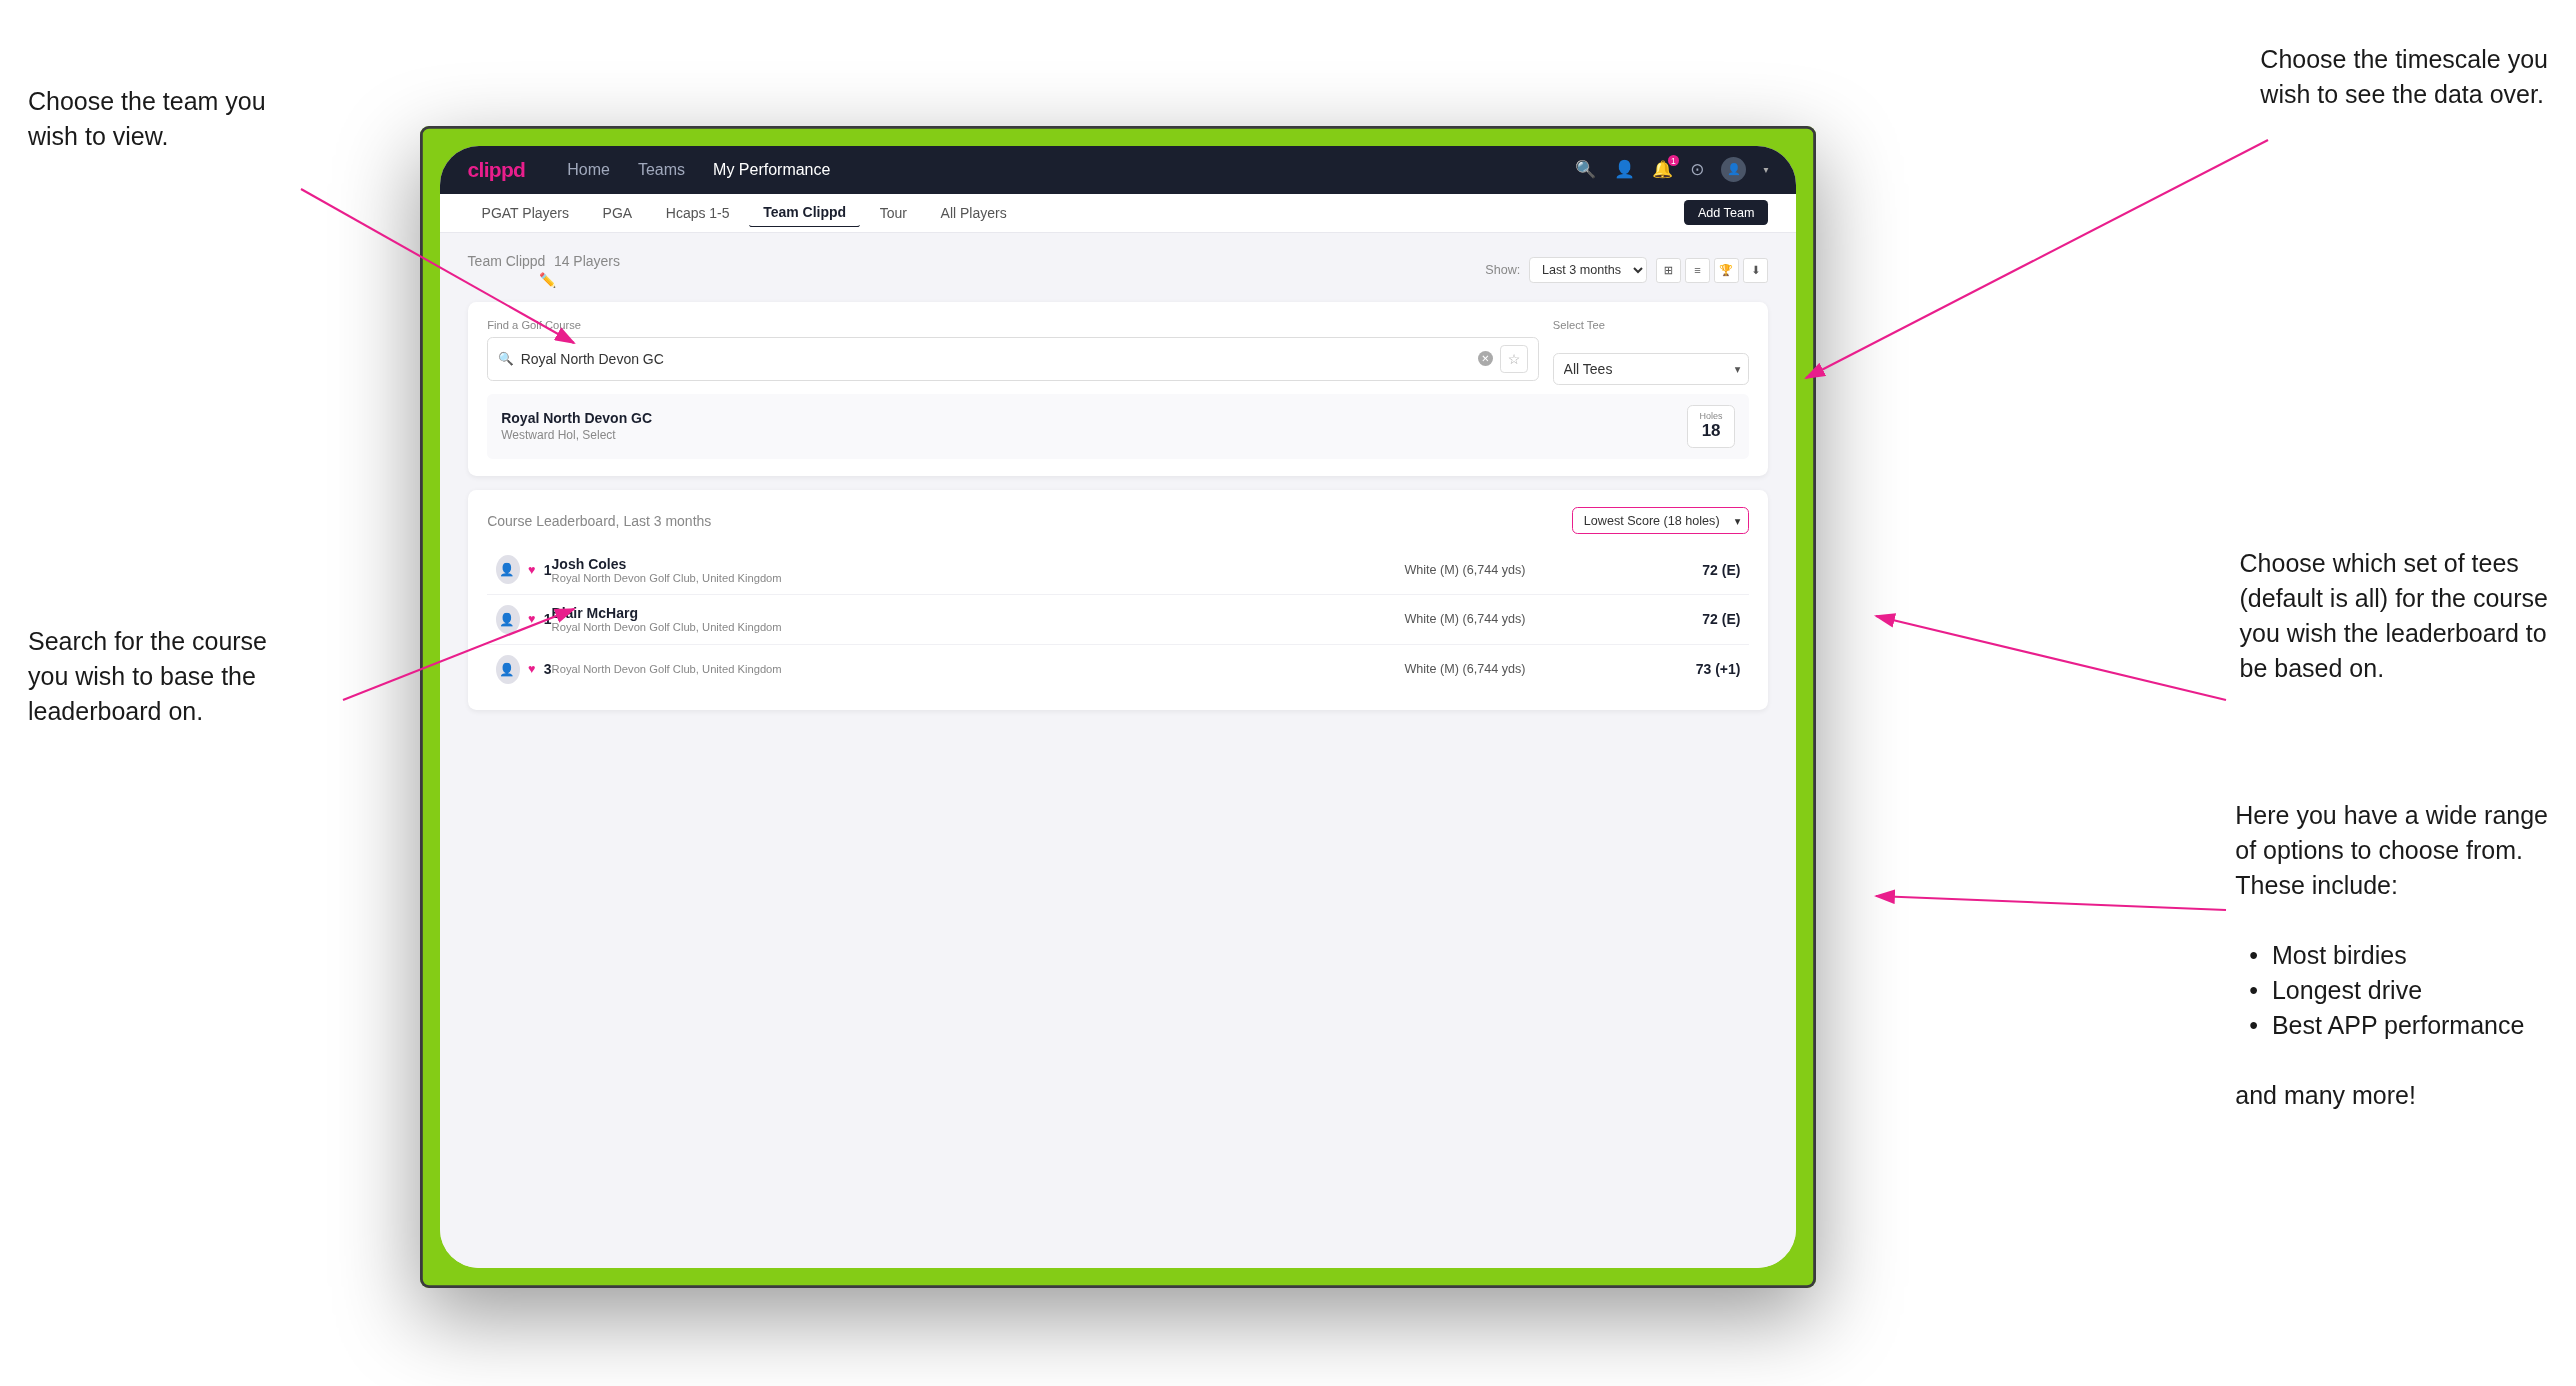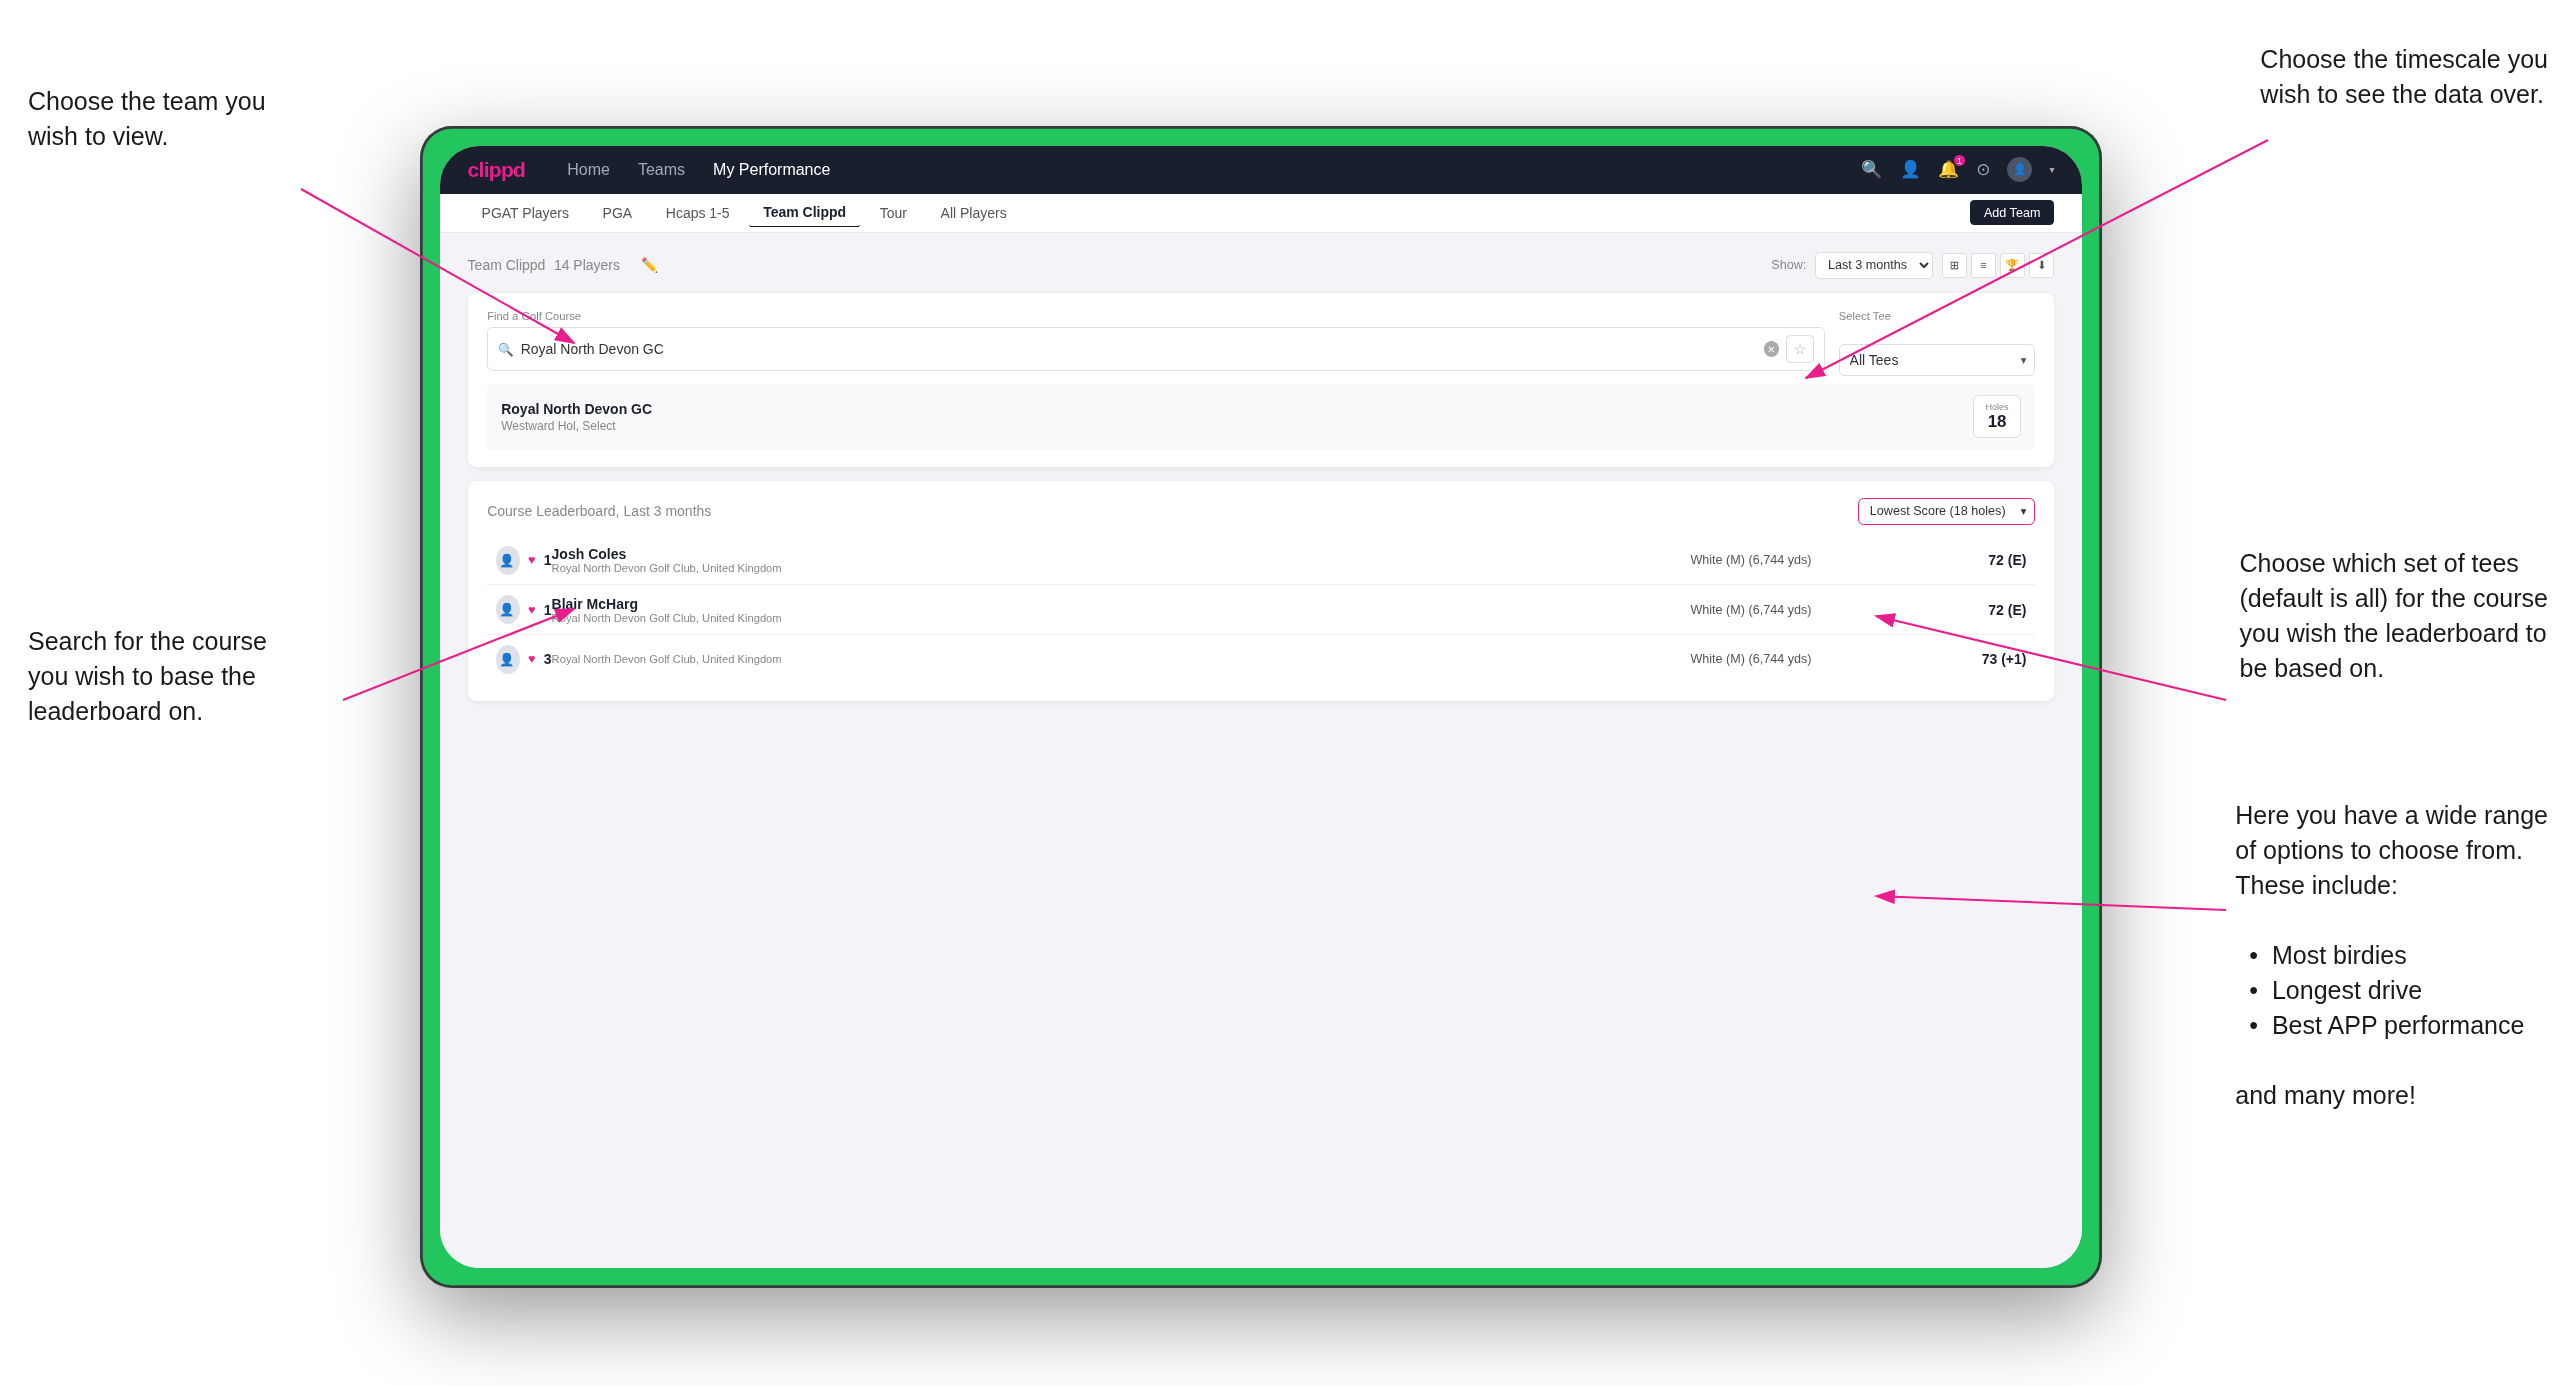--- a/index.html
+++ b/index.html
@@ -27,24 +27,24 @@
       top: 0; left: 0;
       width: 100%; height: 100%;
       pointer-events: none;
     }
 
     
     .tablet-frame {
       position: absolute;
       top: 126px;
       left: 420px;
-      width: 1682px;
+      width: 1396px;
       height: 1162px;
-      background: #22c55e;
-      border-radius: 32px;
+      background: #84cc16;
+      border-radius: 9px;
       box-shadow: 0 28px 84px rgba(0,0,0,0.4), inset 0 0 0 2.8px #3a3a3e;
     }
 
     .tablet-screen {
       position: absolute;
       top: 19.6px;
       left: 19.6px;
       right: 19.6px;
       bottom: 19.6px;
       background: #f0f0f5;
@@ -536,21 +536,21 @@
       <span class="sub-nav-item active">Team Clippd</span>
       <span class="sub-nav-item">Tour</span>
       <span class="sub-nav-item">All Players</span>
       <div class="sub-nav-spacer"></div>
       <button class="add-team-btn">Add Team</button>
     </div>
 
     <div class="main-content">
 
       <div class="team-header">
-        <div style="display:flex; align-items:center; gap:13px;">
+        <div style="display:flex; align-items:center; gap:2px;flex-direction:column;">
           <span class="team-title">
             <span>Team Clippd</span>
             <span style="color:#888; font-weight:400; font-size:14px; margin-left:4.2px;">14 Players</span>
           </span>
           <span class="edit-icon">✏️</span>
         </div>
         <div class="show-controls">
           <span class="show-label">Show:</span>
           <select class="show-select">
             <option>Last 3 months</option>

